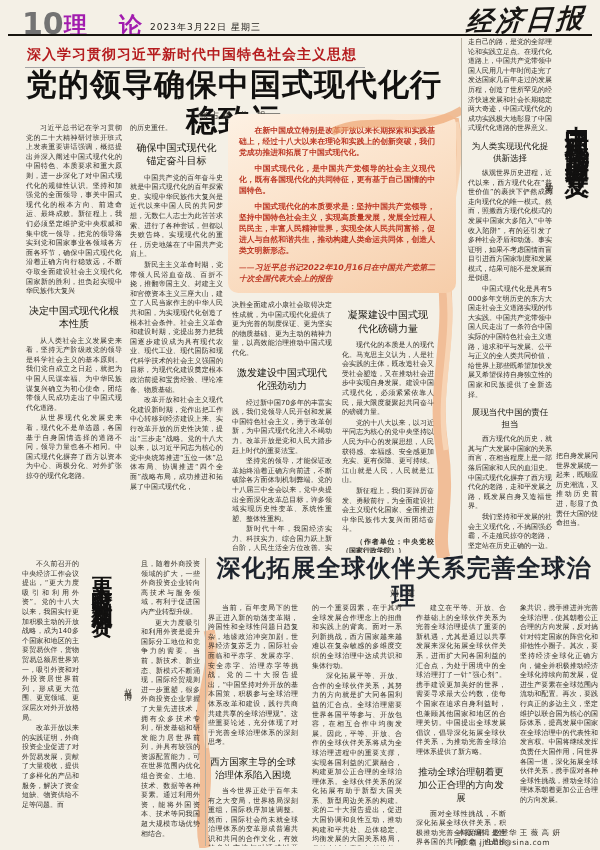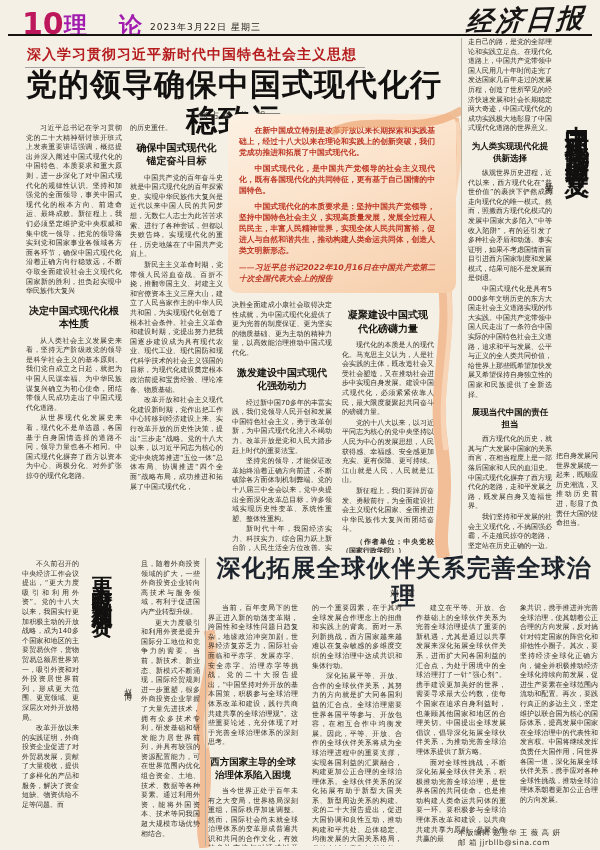--- a/index.html
+++ b/index.html
@@ -1,40 +1,40 @@
 <!DOCTYPE html>
 <html><head>
 <meta charset="utf-8">
 <style>
   html,body{margin:0;padding:0;background:#888;}
   .page{position:relative;width:600px;height:850px;background:#f4f0e6;overflow:hidden;
         font-family:"DejaVu Sans","Liberation Sans",sans-serif;color:#2e2b26;}
   
-  .hdr-pageno{position:absolute;left:22px;top:6px;font-size:30px;font-weight:900;color:#be185d;letter-spacing:0;}
+  .hdr-pageno{position:absolute;left:22px;top:6px;font-size:30px;font-weight:900;color:#737373;letter-spacing:0;}
   .hdr-section{position:absolute;left:64px;top:10px;font-size:23px;font-weight:900;letter-spacing:12px;color:#a21caf;}
   .hdr-date{position:absolute;left:150px;top:21px;font-size:9px;letter-spacing:1px;color:#23211d;}
   .hdr-logo{position:absolute;right:14px;top:2px;font-family:"DejaVu Serif","Liberation Serif",serif;
             font-size:27px;font-weight:bold;font-style:italic;letter-spacing:3px;color:#181614;
             transform:rotate(-2deg) skewX(-6deg);}
   .header-rule{position:absolute;left:8px;right:8px;top:34px;height:2px;background:#17150f;}
   
   .banner{position:absolute;left:25px;top:44px;font-size:14px;font-weight:bold;color:#b51d1f;
           letter-spacing:1px;border-bottom:1px solid #a3a3a3;padding:2px 8px 3px 2px;}
   .main-title{position:absolute;left:16px;top:66px;width:436px;margin:0;text-align:center;
               font-size:31px;font-weight:900;letter-spacing:1px;color:#121110;line-height:36px;}
   .main-byline{position:absolute;left:16px;top:110px;width:436px;text-align:center;
                font-size:8.5px;letter-spacing:3px;color:#33302a;}
   
   .col{position:absolute;font-size:7px;line-height:9.6px;text-align:justify;overflow:hidden;
        color:#33302b;word-break:break-all;z-index:3;}
   .col p{margin:0 0 1px 0;}
   .blk-p{text-indent:2em;}
   .blk-cont{text-indent:0;}
   .blk-note{text-indent:2em;font-weight:bold;margin-top:3px !important;}
-  .blk-subhead{font-size:10px;font-weight:700;text-align:center;text-indent:0;
+  .blk-subhead{font-size:10px;font-weight:400;text-align:center;text-indent:0;
                margin:7px 2px 6px 2px !important;line-height:13.5px;color:#17150f;}
   .right-col .blk-subhead, .right-side-col .blk-subhead{font-size:8.5px;line-height:12px;margin:6px 0 5px 0 !important;}
   .b-col .blk-subhead{font-size:9.5px;line-height:13px;}
   
   .m-col1{left:26px;  top:124px; width:96px;  height:429px;}
   .m-col2{left:130px; top:124px; width:93px;  height:429px;}
   .m-col3{left:232px; top:301px; width:100px; height:252px;}
   .m-col4{left:342px; top:301px; width:92px;  height:252px;}
   
   .quote-box{position:absolute;left:228px;top:114px;width:228px;height:179px;z-index:2;
@@ -177,20 +177,21 @@
       <p class="blk-p">当前，百年变局下的世界正进入新的动荡变革期，跨国性和全球性问题日趋复杂，地缘政治冲突加剧，世界经济复苏乏力，国际社会面临和平赤字、发展赤字、安全赤字、治理赤字等挑战。党的二十大报告提出，“中国坚持对外开放的基本国策，积极参与全球治理体系改革和建设，践行共商共建共享的全球治理观”。这些重要论述，充分体现了对于完善全球治理体系的深刻思考。</p>
       <h3 class="blk-subhead">西方国家主导的全球治理体系陷入困境</h3>
       <p class="blk-p">当今世界正处于百年未有之大变局，世界格局深刻重组，国际秩序加速调整。然而，国际社会尚未就全球治理体系的变革形成普遍共识和共同的合作文化，有效的多边交流与对话难以开展，全球治理方面深层次、系统性的制度建设难以推进。从全球治理的实践来看，西方治理模式的弊端日益凸显。近年来，西方主导的全球治理体系陷入困境</p>
     </section>
   <section class="col b-col b-col2">
       <p class="blk-cont">的一个重要因素，在于其对全球发展合作理念上的扭曲和实践上的背离。面对一系列新挑战，西方国家越来越难以在复杂敏感的多维度交织的全球治理中达成共识和集体行动。</p>
       <p class="blk-p">深化拓展平等、开放、合作的全球伙伴关系，其努力的方向就是扩大同各国利益的汇合点。全球治理需要世界各国平等参与、开放包容，在相互合作中均衡发展。因此，平等、开放、合作的全球伙伴关系将成为全球治理进程中的重要支撑，实现各国利益的汇聚融合，构建更加公正合理的全球治理体系。全球伙伴关系的深化拓展有助于新型大国关系、新型周边关系的构建。党的二十大报告提出，促进大国协调和良性互动，推动构建和平共处、总体稳定、均衡发展的大国关系格局，坚持亲诚惠容和与邻为善、以邻为伴周边外交方针，深化同周边国家友好互信和利益融合。</p>
     </section>
   <section class="col b-col b-col3">
       <p class="blk-p">建立在平等、开放、合作基础上的全球伙伴关系为完善全球治理提供了重要的新机遇，尤其是通过以共享发展来深化拓展全球伙伴关系，进而扩大同各国利益的汇合点，为处于困境中的全球治理打了一针“强心剂”。携手建设更加美好的世界，需要寻求最大公约数，使每个国家在追求自身利益时，也兼顾其他国家和地区的合理关切。中国提出全球发展倡议，倡导深化拓展全球伙伴关系，为推动完善全球治理体系提供了新方略。</p>
+      <h3 class="blk-subhead">推动全球治理朝着更加公正合理的方向发展</h3>
       <p class="blk-p">面对全球性挑战，不断深化拓展全球伙伴关系，积极推动完善全球治理，是世界各国的共同使命，也是推动构建人类命运共同体的重要一环。要积极参与全球治理体系改革和建设，以共商共建共享为原则，凝聚合作共赢的最</p>
     </section>
   <section class="col b-col b-col4">
       <p class="blk-cont">象共识，携手推进并完善全球治理，使其朝着公正合理的方向发展，反对搞针对特定国家的阵营化和排他性小圈子。其次，要坚持经济全球化正确方向，健全并积极推动经济全球化持续向前发展，促进生产要素在全球范围内流动和配置。再次，要践行真正的多边主义，坚定维护以联合国为核心的国际体系，提高发展中国家在全球治理中的代表性和发言权。中国将继续发挥负责任大国作用，同世界各国一道，深化拓展全球伙伴关系，携手应对各种全球性挑战，推动全球治理体系朝着更加公正合理的方向发展。</p>
     </section>
 
   <div class="page-footer">
     <div>本版编辑 赵登华 王 薇 高 妍</div>
     <div>邮 箱 jjrbllb@sina.com</div>
   </div>

